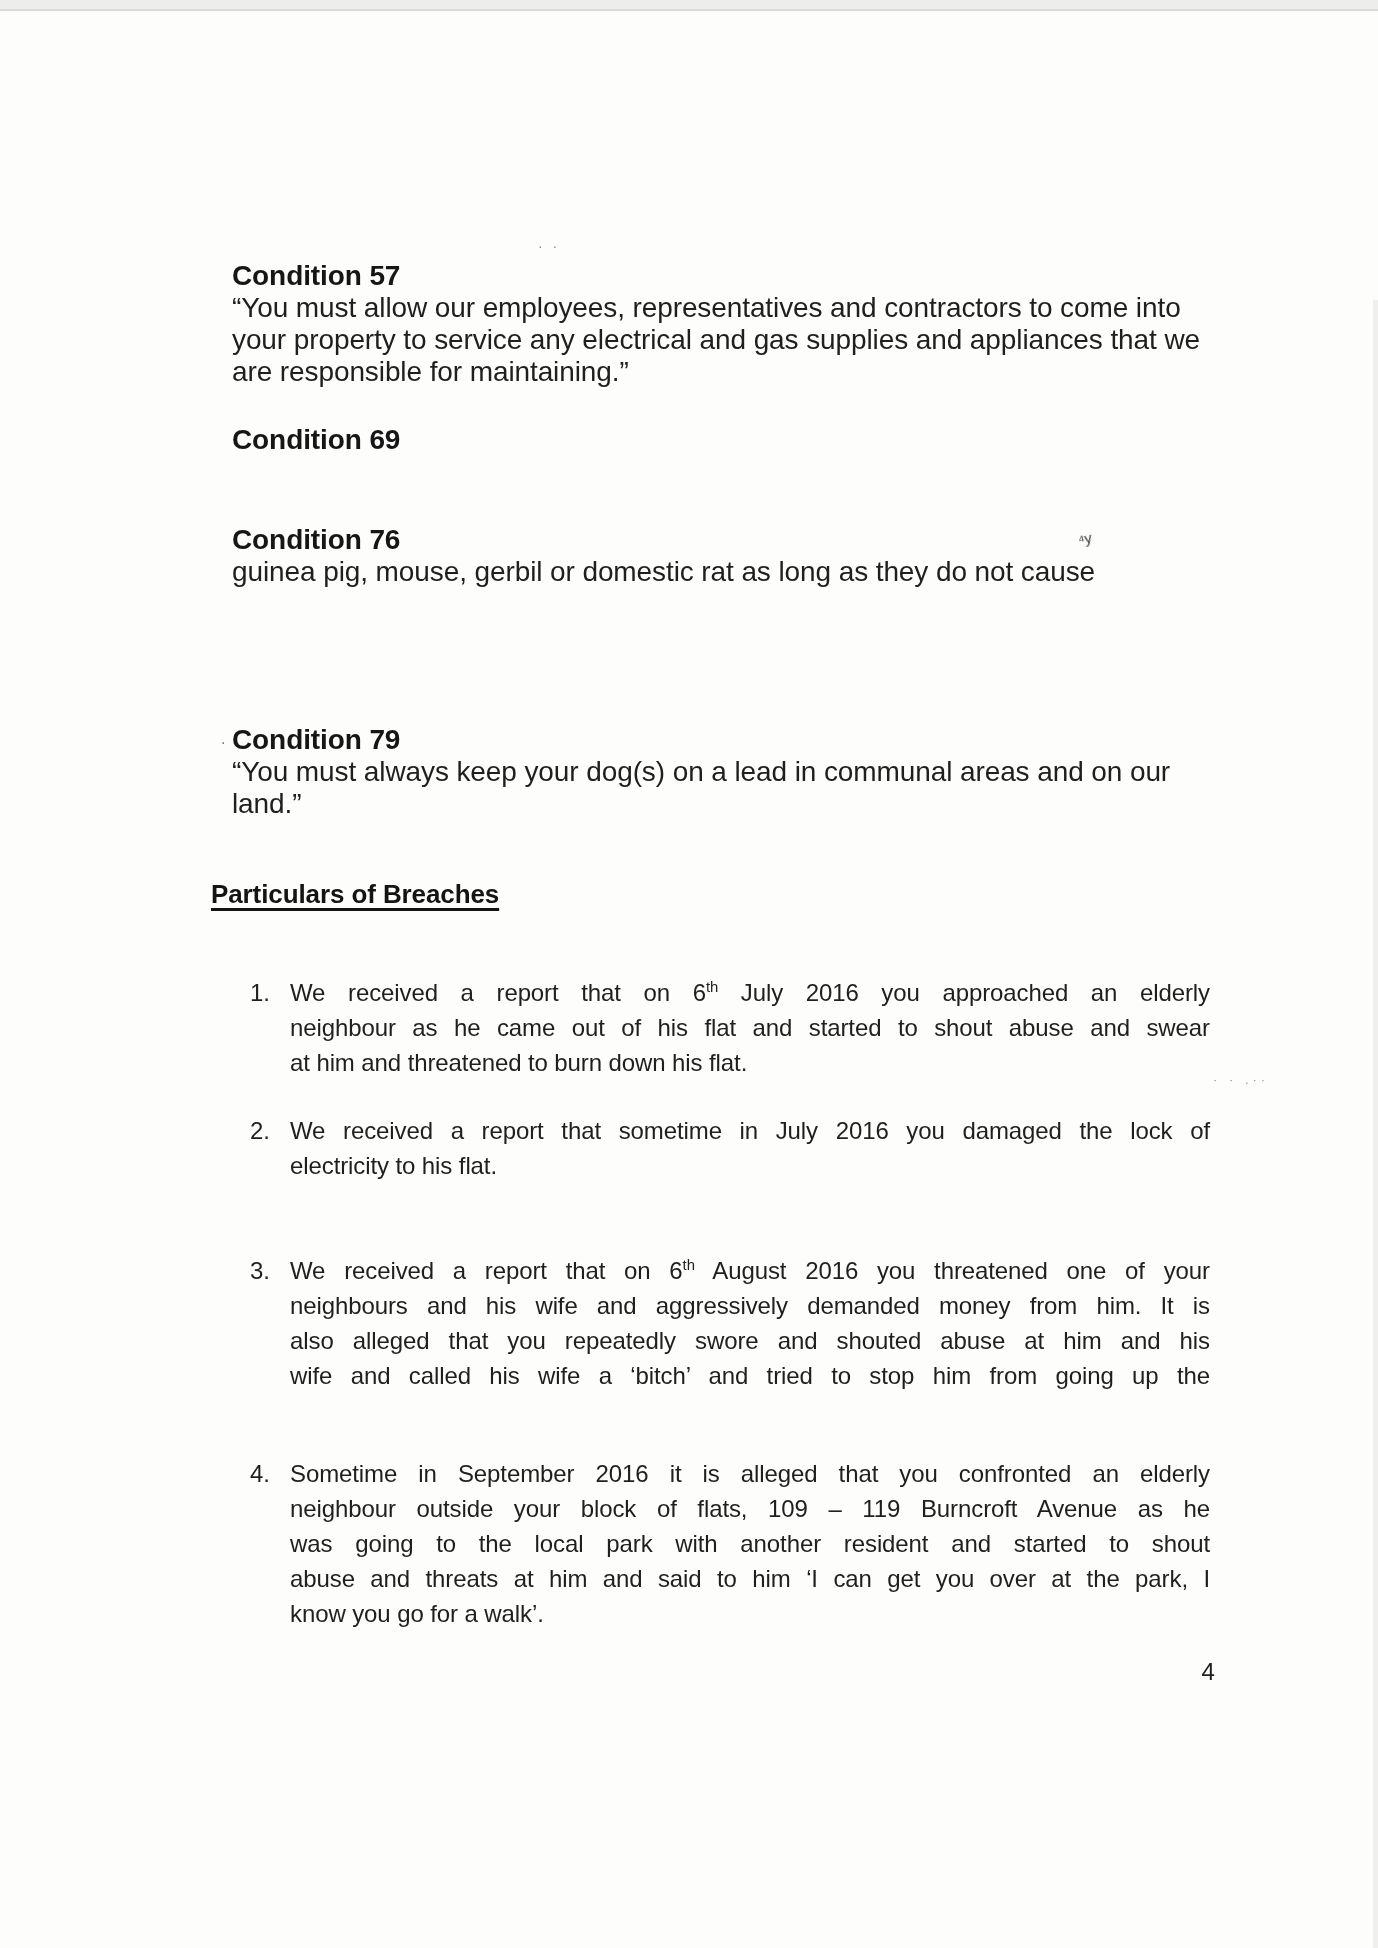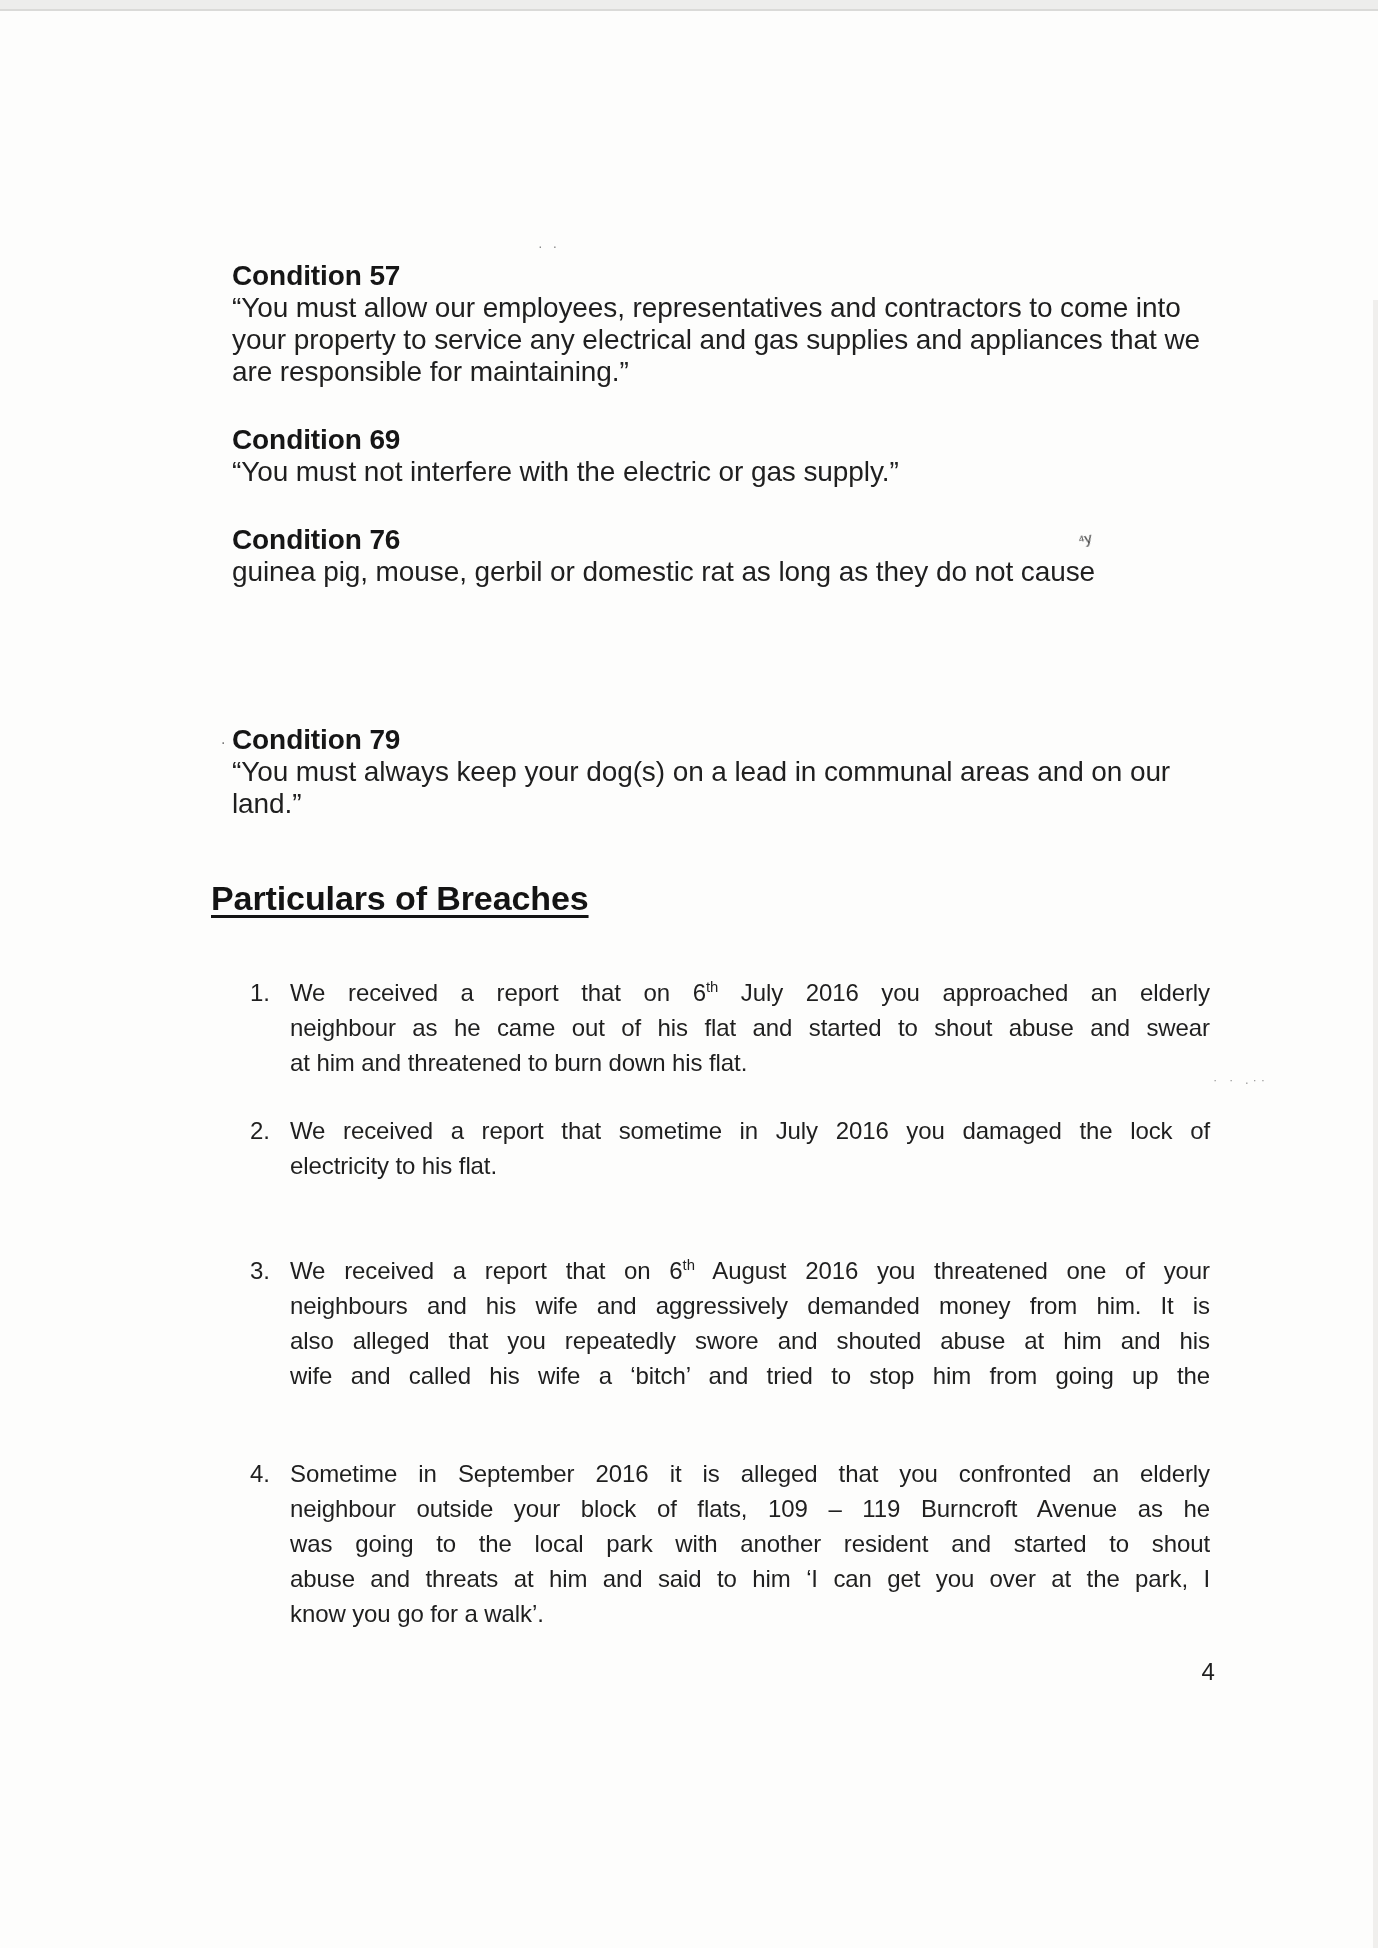--- a/index.html
+++ b/index.html
@@ -23,21 +23,21 @@
   .cond:nth-child(1){top:260px;}
   .cond:nth-child(2){top:424px;}
   .cond:nth-child(3){top:524px;}
   .cond:nth-child(4){top:724px;}
   .cond .title{font-weight:700;color:#161616;white-space:nowrap;}
   .cond .line{white-space:nowrap;}
 
   
   #particulars-heading{
     position:absolute;left:211px;top:879px;
-    font-size:34px;font-weight:700;color:#141414;
+    font-size:26px;font-weight:700;color:#141414;
     text-decoration:underline;text-decoration-thickness:2.5px;text-underline-offset:5px;
   }
 
   
   #breaches{position:absolute;left:250px;top:0;width:960px;}
   .breach{position:absolute;left:0;display:flex;font-size:24px;line-height:35px;}
   .breach:nth-child(1){top:975px;}
   .breach:nth-child(2){top:1113px;}
   .breach:nth-child(3){top:1253px;}
   .breach:nth-child(4){top:1456px;}
@@ -66,21 +66,20 @@
 
   <div id="conditions">
       <div class="cond">
         <div class="title">Condition 57</div>
         <div class="line">“You must allow our employees, representatives and contractors to come into</div>
         <div class="line">your property to service any electrical and gas supplies and appliances that we</div>
         <div class="line">are responsible for maintaining.”</div>
       </div>
       <div class="cond">
         <div class="title">Condition 69</div>
-        <div class="line">“You must not interfere with the electric or gas supply.”</div>
       </div>
       <div class="cond">
         <div class="title">Condition 76</div>
         <div class="line">guinea pig, mouse, gerbil or domestic rat as long as they do not cause</div>
       </div>
       <div class="cond">
         <div class="title">Condition 79</div>
         <div class="line">“You must always keep your dog(s) on a lead in communal areas and on our</div>
         <div class="line">land.”</div>
       </div>

